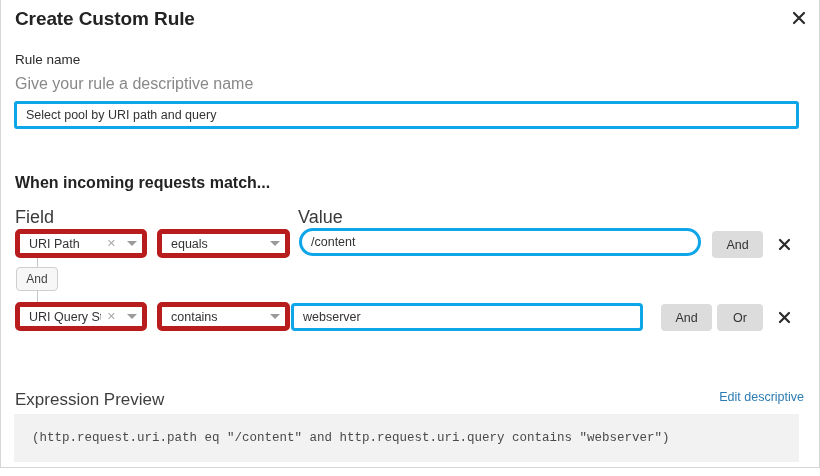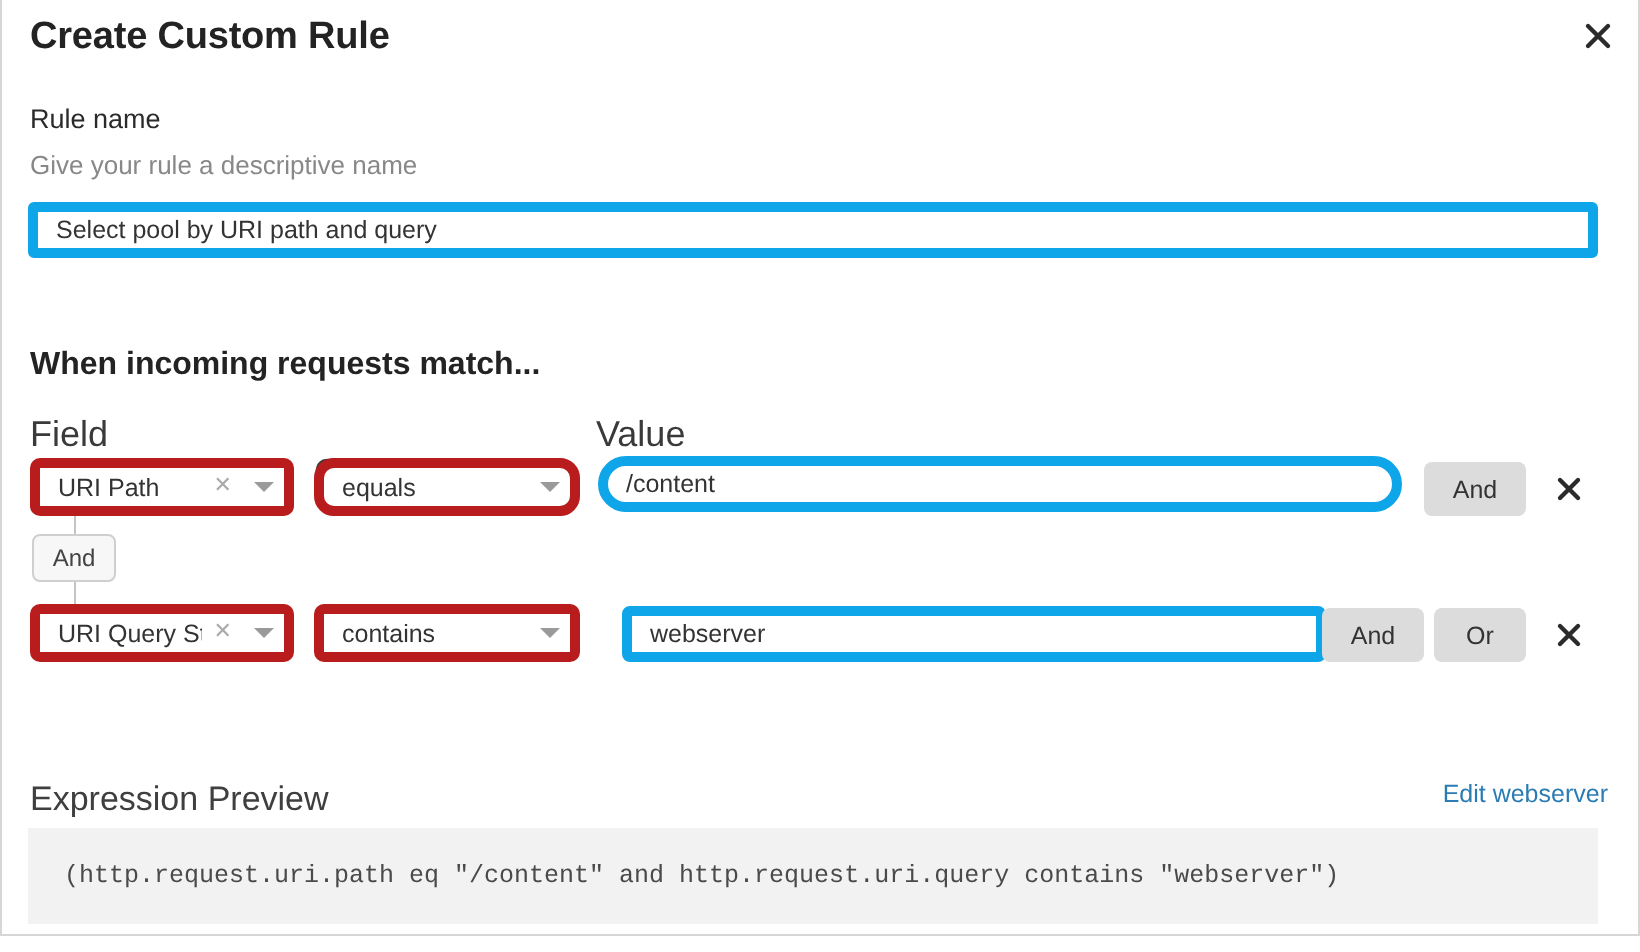--- a/index.html
+++ b/index.html
@@ -40,30 +40,30 @@
   .close-btn svg { display: block; }
 
   
   .lbl-strong {
     position: absolute;
     font-size: 13.5px;
     color: #2b2b2b;
   }
   .lbl-muted {
     position: absolute;
-    font-size: 13px;
+    font-size: 16px;
     color: #888888;
   }
   #rule-name-label { left: 14px; top: 52px; }
   #rule-name-help  { left: 14px; top: 75px; }
 
   .text-input {
     position: absolute;
     background: #ffffff;
-    border: 5px solid #0ea5e9;
+    border: 3px solid #0ea5e9;
     border-radius: 3px;
     font-family: "Liberation Sans", sans-serif;
     font-size: 12.5px;
     color: #333333;
     padding: 0 9px;
     outline: none;
   }
   #rule-name-input {
     left: 13px; top: 101px;
     width: 785px; height: 28px;
@@ -218,21 +218,21 @@
   <div class="col-label" id="col-value">Value</div>
 
   <div class="select-box" style="left:14px; top:229px; width:132px;">
     <span class="select-text">URI Path</span>
     <span class="select-clear">✕</span>
     <span class="select-caret">
         <span class="caret-tri"></span>
       </span>
   </div>
 
-  <div class="select-box" style="left:156px; top:229px; width:133px;border-radius:10px;">
+  <div class="select-box" style="left:156px; top:229px; width:133px;">
     <span class="select-text">equals</span>
     <span class="select-caret">
         <span class="caret-tri"></span>
       </span>
   </div>
 
   <input class="text-input" style="left: 298px; top: 228px; width: 402px; height: 28px; border-radius: 14px;" type="text" value="/content">
 
   <button class="pill-btn" style="left:711px; top:231px; width:51px;">And</button>
 
@@ -254,30 +254,30 @@
       </span>
   </div>
 
   <div class="select-box" style="left:156px; top:302px; width:133px;">
     <span class="select-text">contains</span>
     <span class="select-caret">
         <span class="caret-tri"></span>
       </span>
   </div>
 
-  <input class="text-input" style="left: 310px; top: 303px; width: 352px; height: 28px; border-radius: 4px;" type="text" value="webserver">
+  <input class="text-input" style="left: 290px; top: 303px; width: 352px; height: 28px; border-radius: 4px;" type="text" value="webserver">
 
   <button class="pill-btn" style="left:660px; top:304px; width:51px;">And</button>
   <button class="pill-btn" style="left:716px; top:304px; width:46px;">Or</button>
 
   <div class="row-x" style="left:773px; top:307px;">
     <svg width="13" height="13" viewBox="0 0 13 13" aria-hidden="true">
       <path d="M2 2 L11 11 M11 2 L2 11" stroke="#2b2b2b" stroke-width="2.2" stroke-linecap="round"></path>
     </svg>
   </div>
 
   <div id="expr-label">Expression Preview</div>
-  <div id="edit-expression">Edit webserver</div>
+  <div id="edit-expression">Edit descriptive</div>
   <div id="expr-box">
     <span id="expr-text">(http.request.uri.path eq "/content" and http.request.uri.query contains "webserver")</span>
   </div>
 
 </div>
 
 </body></html>

